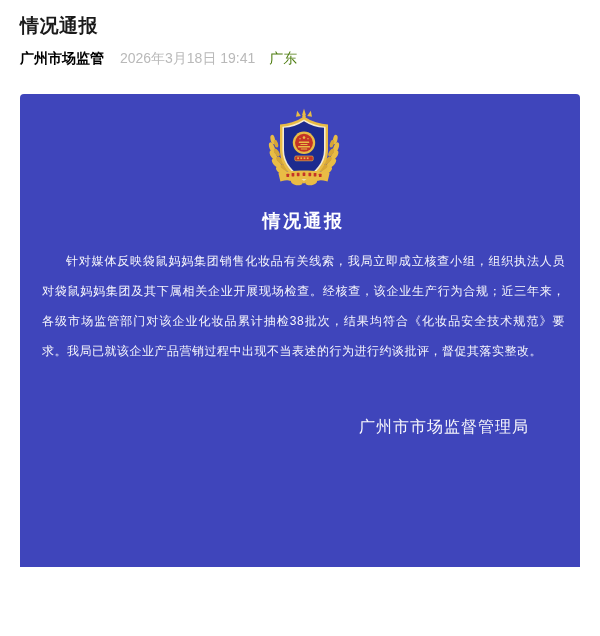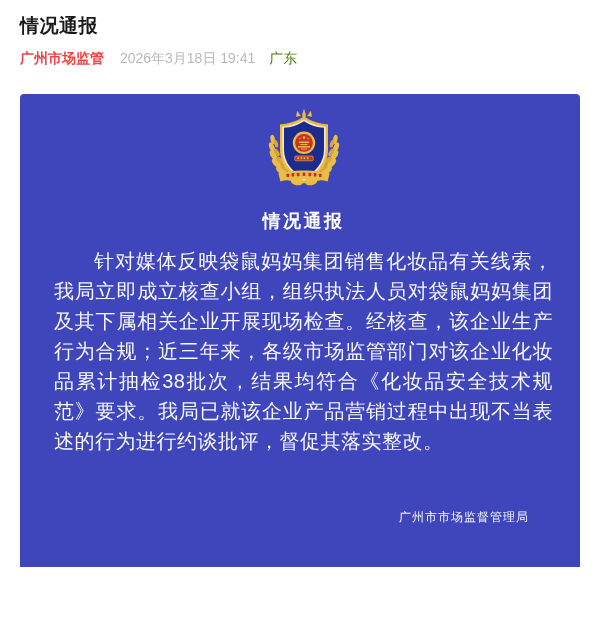--- a/index.html
+++ b/index.html
@@ -25,21 +25,21 @@
     color: #1a1a1a;
     letter-spacing: 0.5px;
   }
   .meta-row {
     padding: 11px 20px 0 20px;
     font-size: 14px;
     line-height: 18px;
     white-space: nowrap;
   }
   .meta-source {
-    color: #ef4444;
+    color: #000000;
     font-weight: 600;
     margin-right: 12px;
     cursor: pointer;
   }
   .meta-time {
     color: #b9b9b9;
     margin-right: 10px;
     text-align: center;
   }
   .meta-region {
@@ -63,37 +63,37 @@
   .notice-title {
     margin-top: 15px;
     text-align: center;
     font-size: 18px;
     font-weight: 700;
     letter-spacing: 2.5px;
     color: #ffffff;
   }
   .notice-body { margin-top: 13px; }
   .para {
-    margin: 12px;
-    font-size: 20px;
+    margin: 0;
+    font-size: 12px;
     line-height: 30px;
     color: #f7f7fc;
     text-align: justify;
     text-indent: 2em;
     letter-spacing: 0.5px;
   }
   .signature {
     margin-top: 46px;
     text-align: right;
     padding-right: 36px;
   }
   .signature-inner {
     display: inline-block;
     text-align: center;
-    font-size: 12px;
+    font-size: 16px;
     line-height: 30px;
     color: #f7f7fc;
     letter-spacing: 1px;
   }
 </style>
 </head>
 <body>
 
 <div class="page">
 

